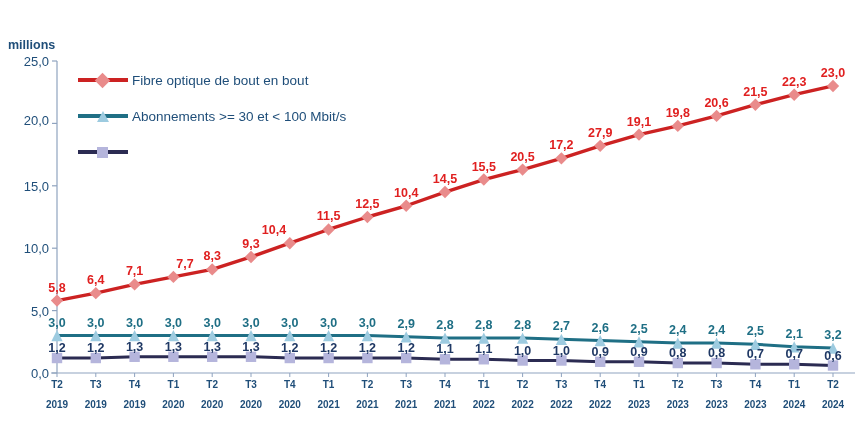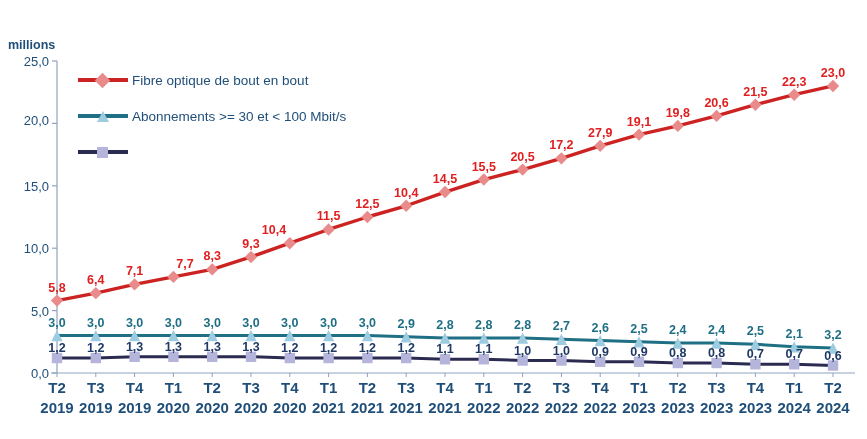--- a/index.html
+++ b/index.html
@@ -46,21 +46,21 @@
   .ytick-label {
     position: absolute;
     font-size: 13px;
     color: #1F4E79;
     text-align: right;
     width: 44px;
     transform: translateY(-50%);
   }
   .xtick-quarter, .xtick-year {
     position: absolute;
-    font-size: 15px;
+    font-size: 10px;
     font-weight: bold;
     color: #1F4E79;
     text-align: center;
     transform: translateX(-50%);
     white-space: nowrap;
   }
   .dlabel {
     position: absolute;
     font-size: 12.5px;
     font-weight: bold;

